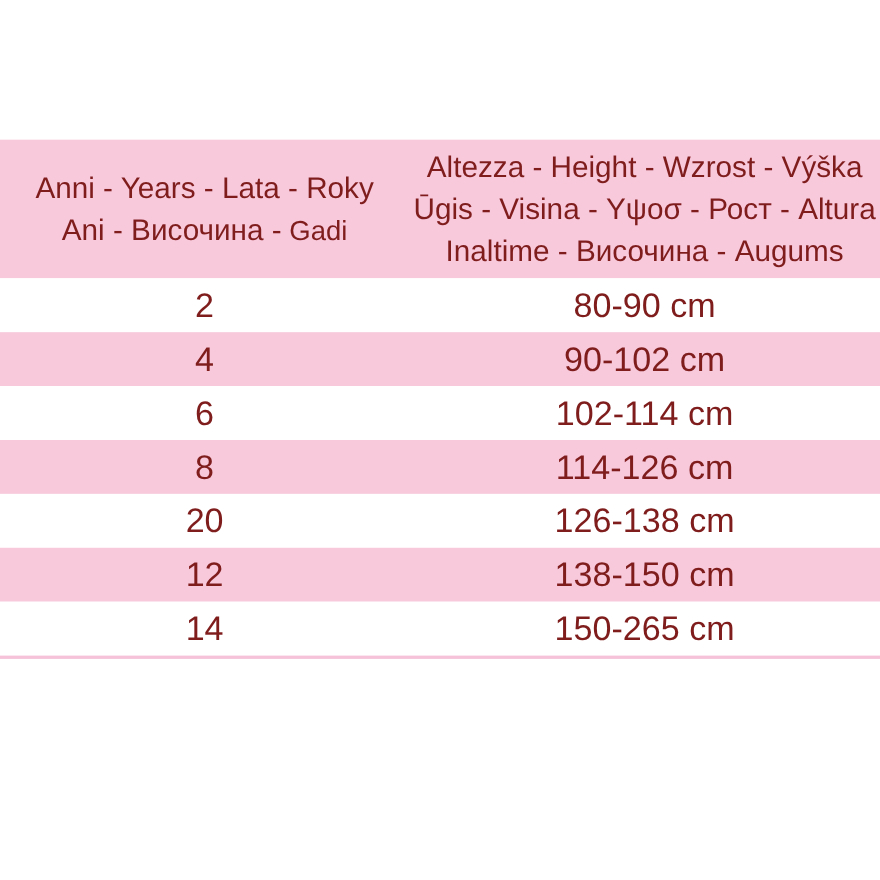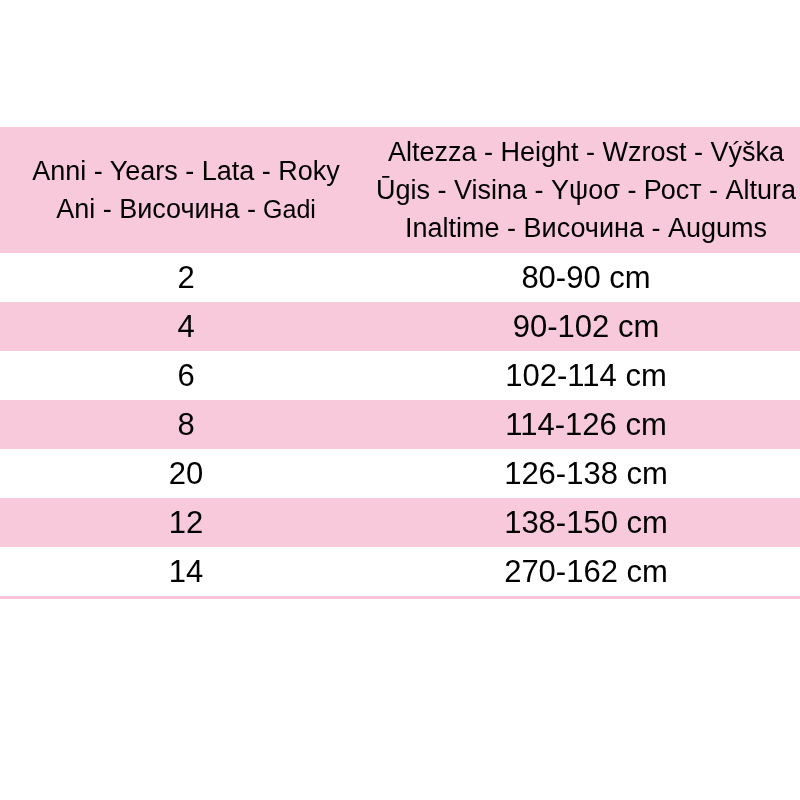--- a/index.html
+++ b/index.html
@@ -11,21 +11,21 @@
   }
   .page {
     position: relative;
     width: 800px; height: 800px;
     background: #ffffff;
   }
   .size-chart {
     position: absolute;
     top: 127px; left: 0;
     width: 800px;
-    color: #000000;
+    color: #7f1d1d;
   }
   .thead {
     display: flex;
     width: 100%;
     min-height: 126px;
     background: #f8c8db;
     align-items: center;
   }
   .th {
     display: flex;
@@ -98,19 +98,19 @@
       <div class="row">
         <div class="cell col-age">20</div>
         <div class="cell col-height">126-138 cm</div>
       </div>
       <div class="row">
         <div class="cell col-age">12</div>
         <div class="cell col-height">138-150 cm</div>
       </div>
       <div class="row">
         <div class="cell col-age">14</div>
-        <div class="cell col-height">270-162 cm</div>
+        <div class="cell col-height">150-265 cm</div>
       </div>
     </div>
 
     <div class="bottom-rule"></div>
   </div>
 </div>
 
 </body></html>

